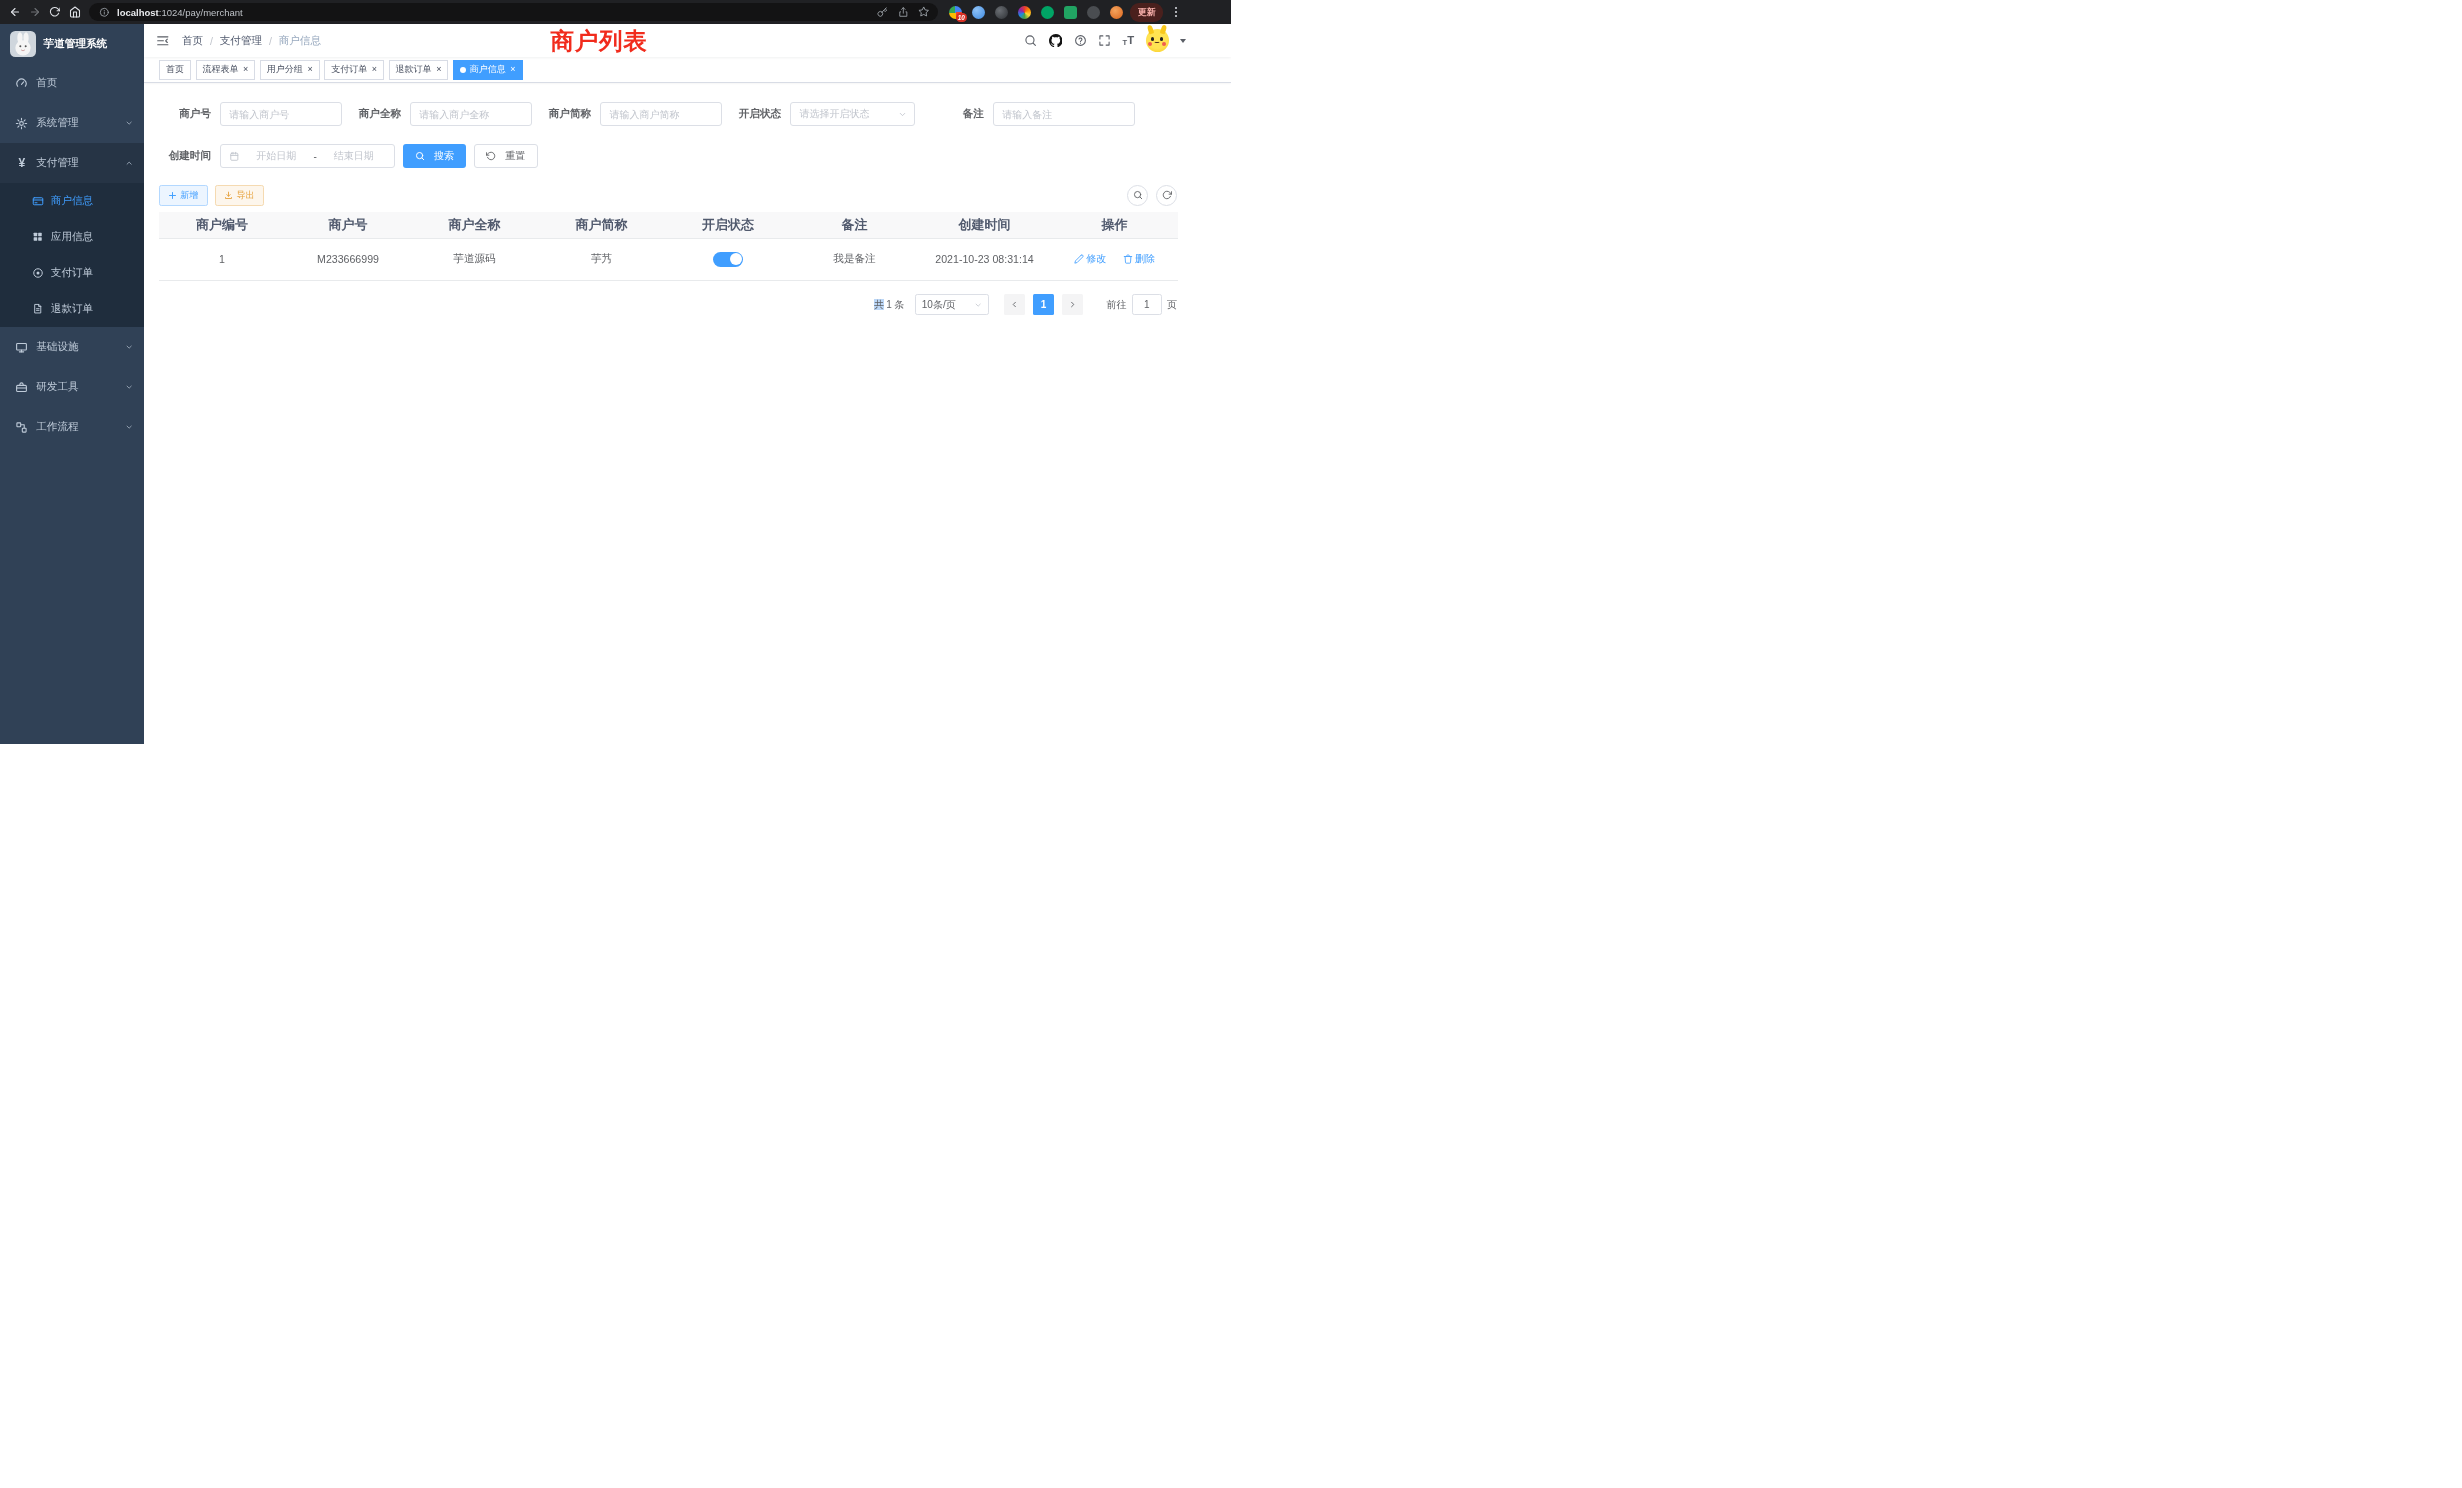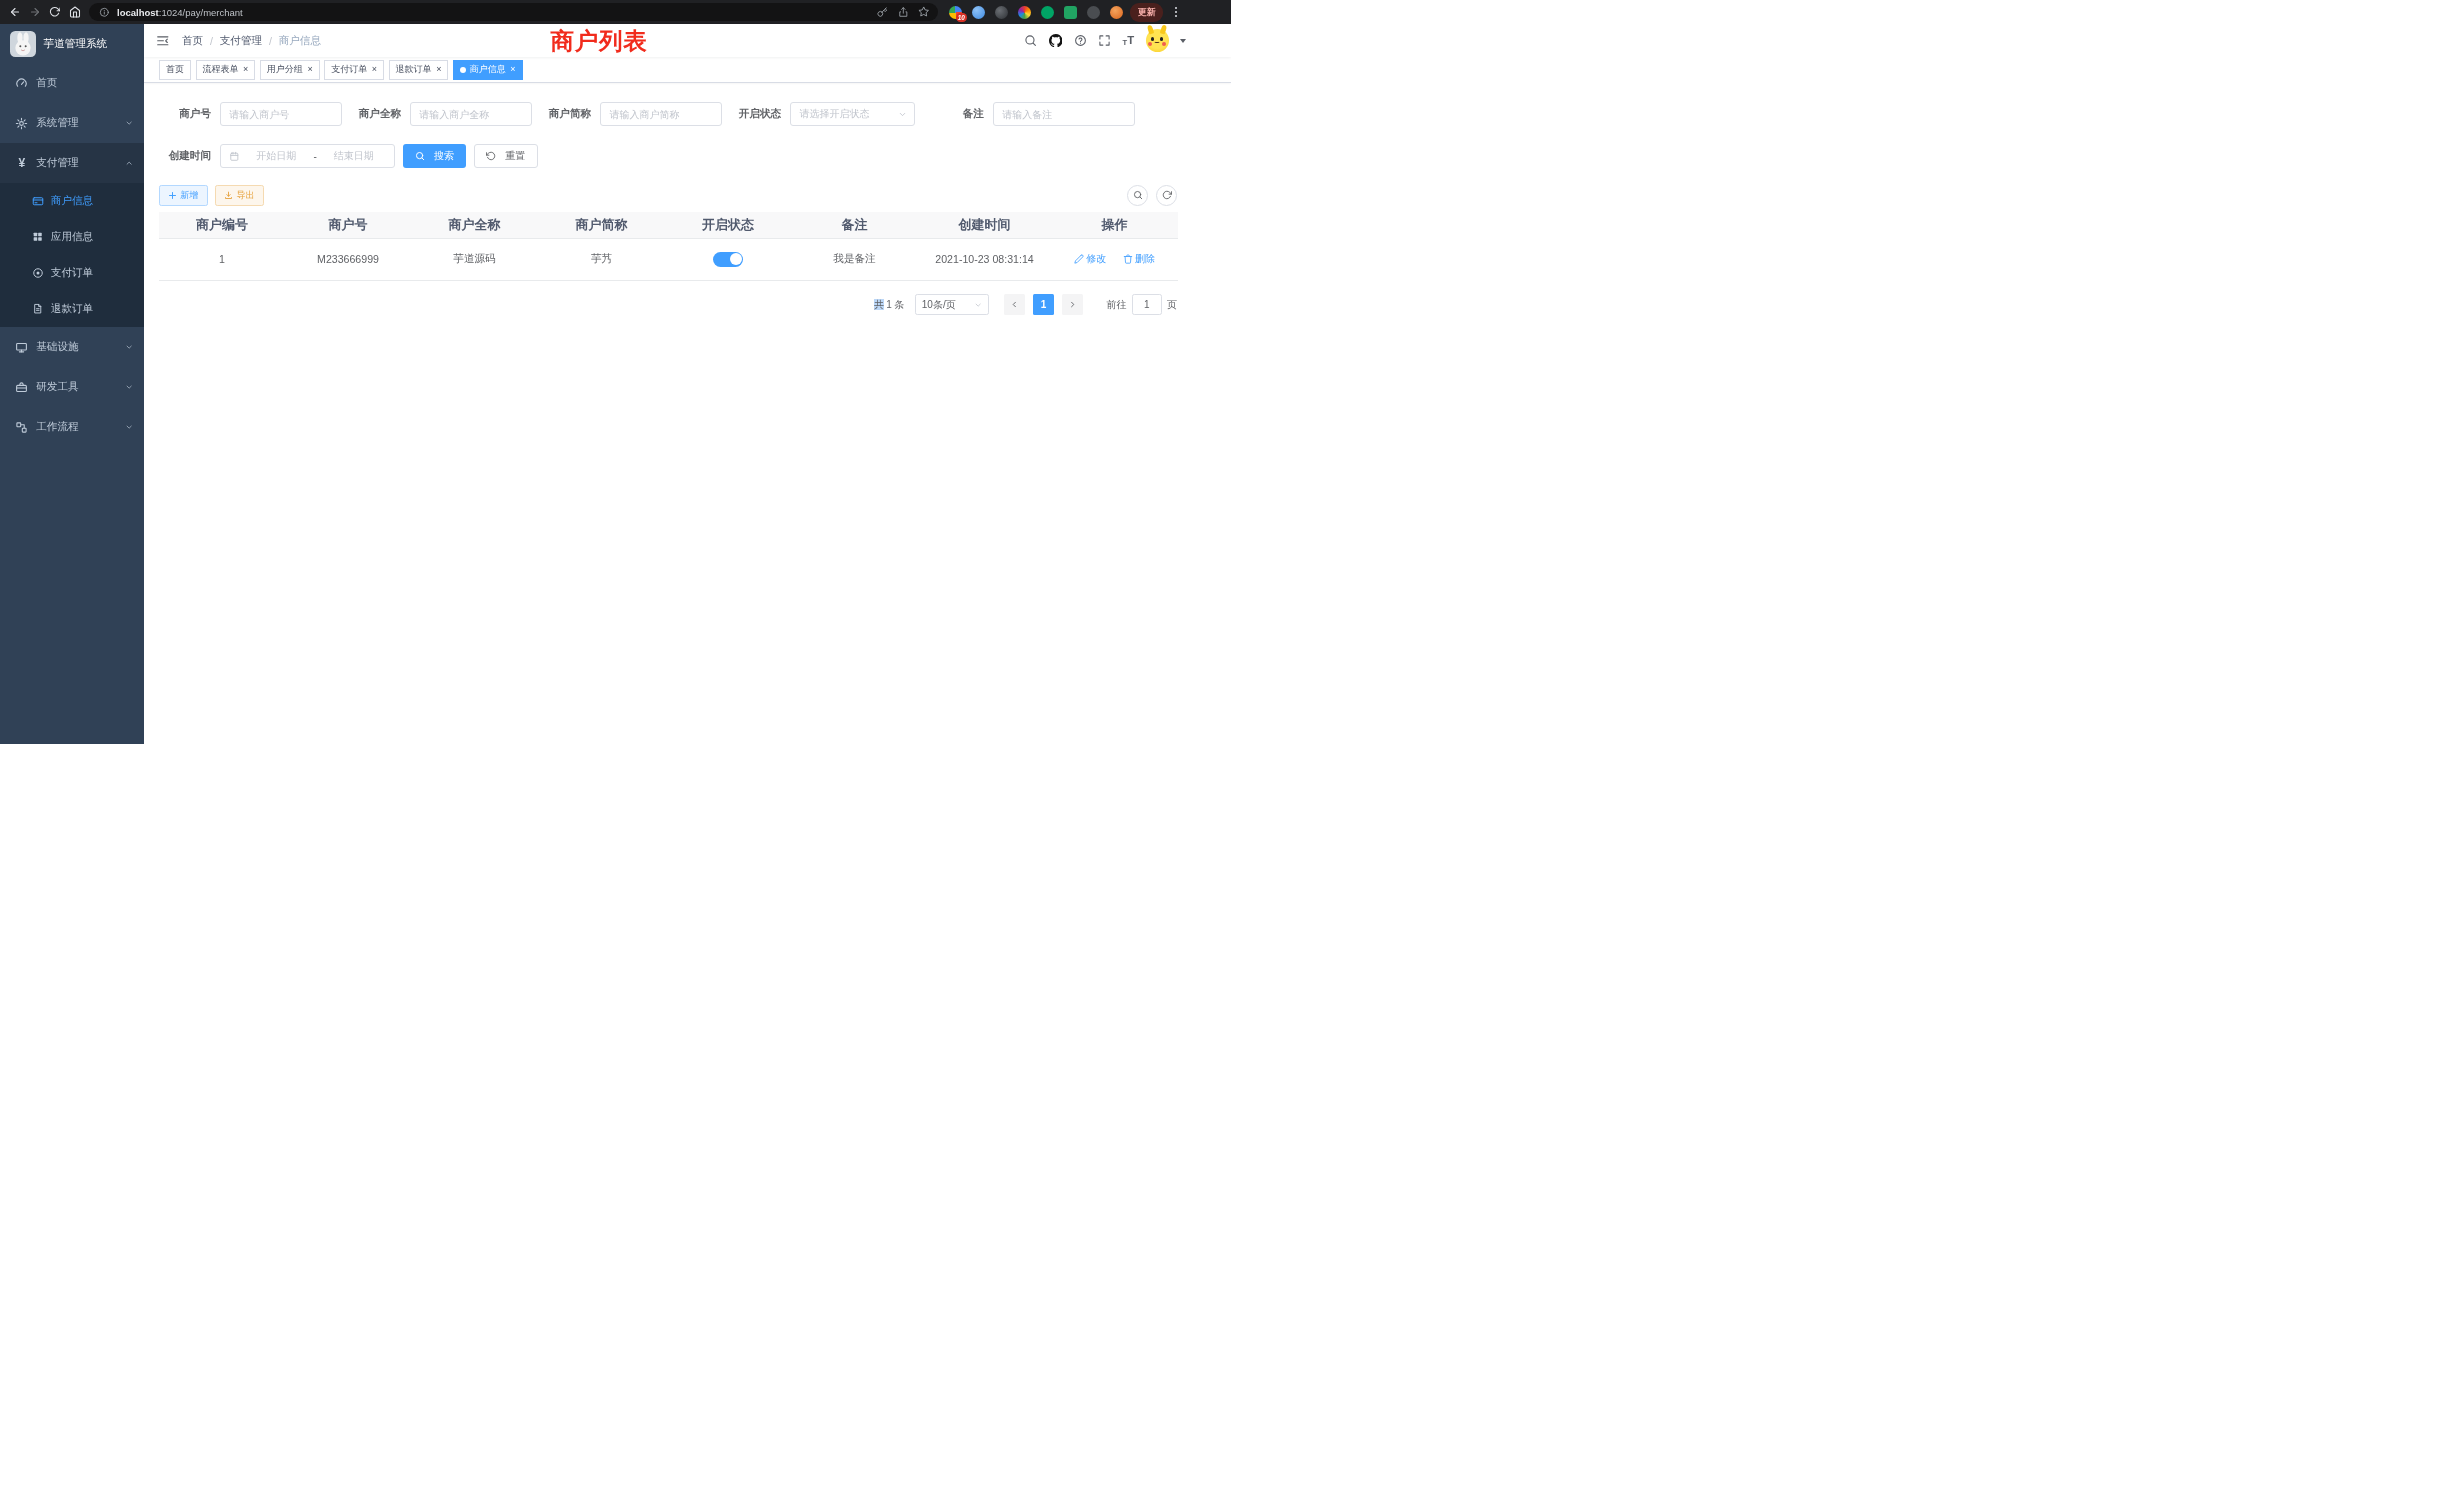--- a/index.html
+++ b/index.html
@@ -32,21 +32,21 @@
   .update-pill { color:#f6aea9; background:#4a201d; font-size:9px; font-weight:700; padding:3px 7.6px; border-radius:9px; margin:0 6px 0 1.5px; white-space:nowrap; cursor:pointer; }
   .kebab { display:flex; flex-direction:column; gap:1.9px; align-items:center; width:13.6px; cursor:pointer; padding:3px 0; }
   .kebab i { width:2.3px; height:2.3px; border-radius:50%; background:#dee1e6; }
 
   .app { flex:1; display:flex; min-height:0; }
 
   
   .sidebar { width:144px; flex:0 0 auto; background:#304156; display:flex; flex-direction:column; overflow:hidden; }
   .logo { height:39px; display:flex; align-items:center; gap:7.6px; padding-left:10px; cursor:pointer; }
   .logo-avatar { width:26px; height:26px; border-radius:5.3px; background:#cfd6dd; overflow:hidden; }
-  .logo-title { color:#fff; font-size:10.6px; font-weight:400; }
+  .logo-title { color:#fff; font-size:10.6px; font-weight:700; }
   .menu { flex:1; }
   .menu-item { height:40px; display:flex; align-items:center; padding:0 10.6px 0 15px; color:#bfcbd9; font-size:10.6px; cursor:pointer; }
   .menu-item .mi-icon { width:13.6px; display:flex; justify-content:center; margin-right:7.6px; color:#bfcbd9; }
   .menu-item .mi-label { flex:1; }
   .menu-item .chev { color:#9fadbd; }
   .menu-item.expanded { background:#263445; }
   .submenu { background:#1f2d3d; }
   .sub-item { height:36px; display:flex; align-items:center; padding-left:31px; color:#bfcbd9; font-size:10.6px; cursor:pointer; }
   .sub-item .mi-icon { width:13px; display:flex; justify-content:center; margin-right:6.8px; }
   .sub-item.active, .sub-item.active .mi-icon { color:#409eff; }

